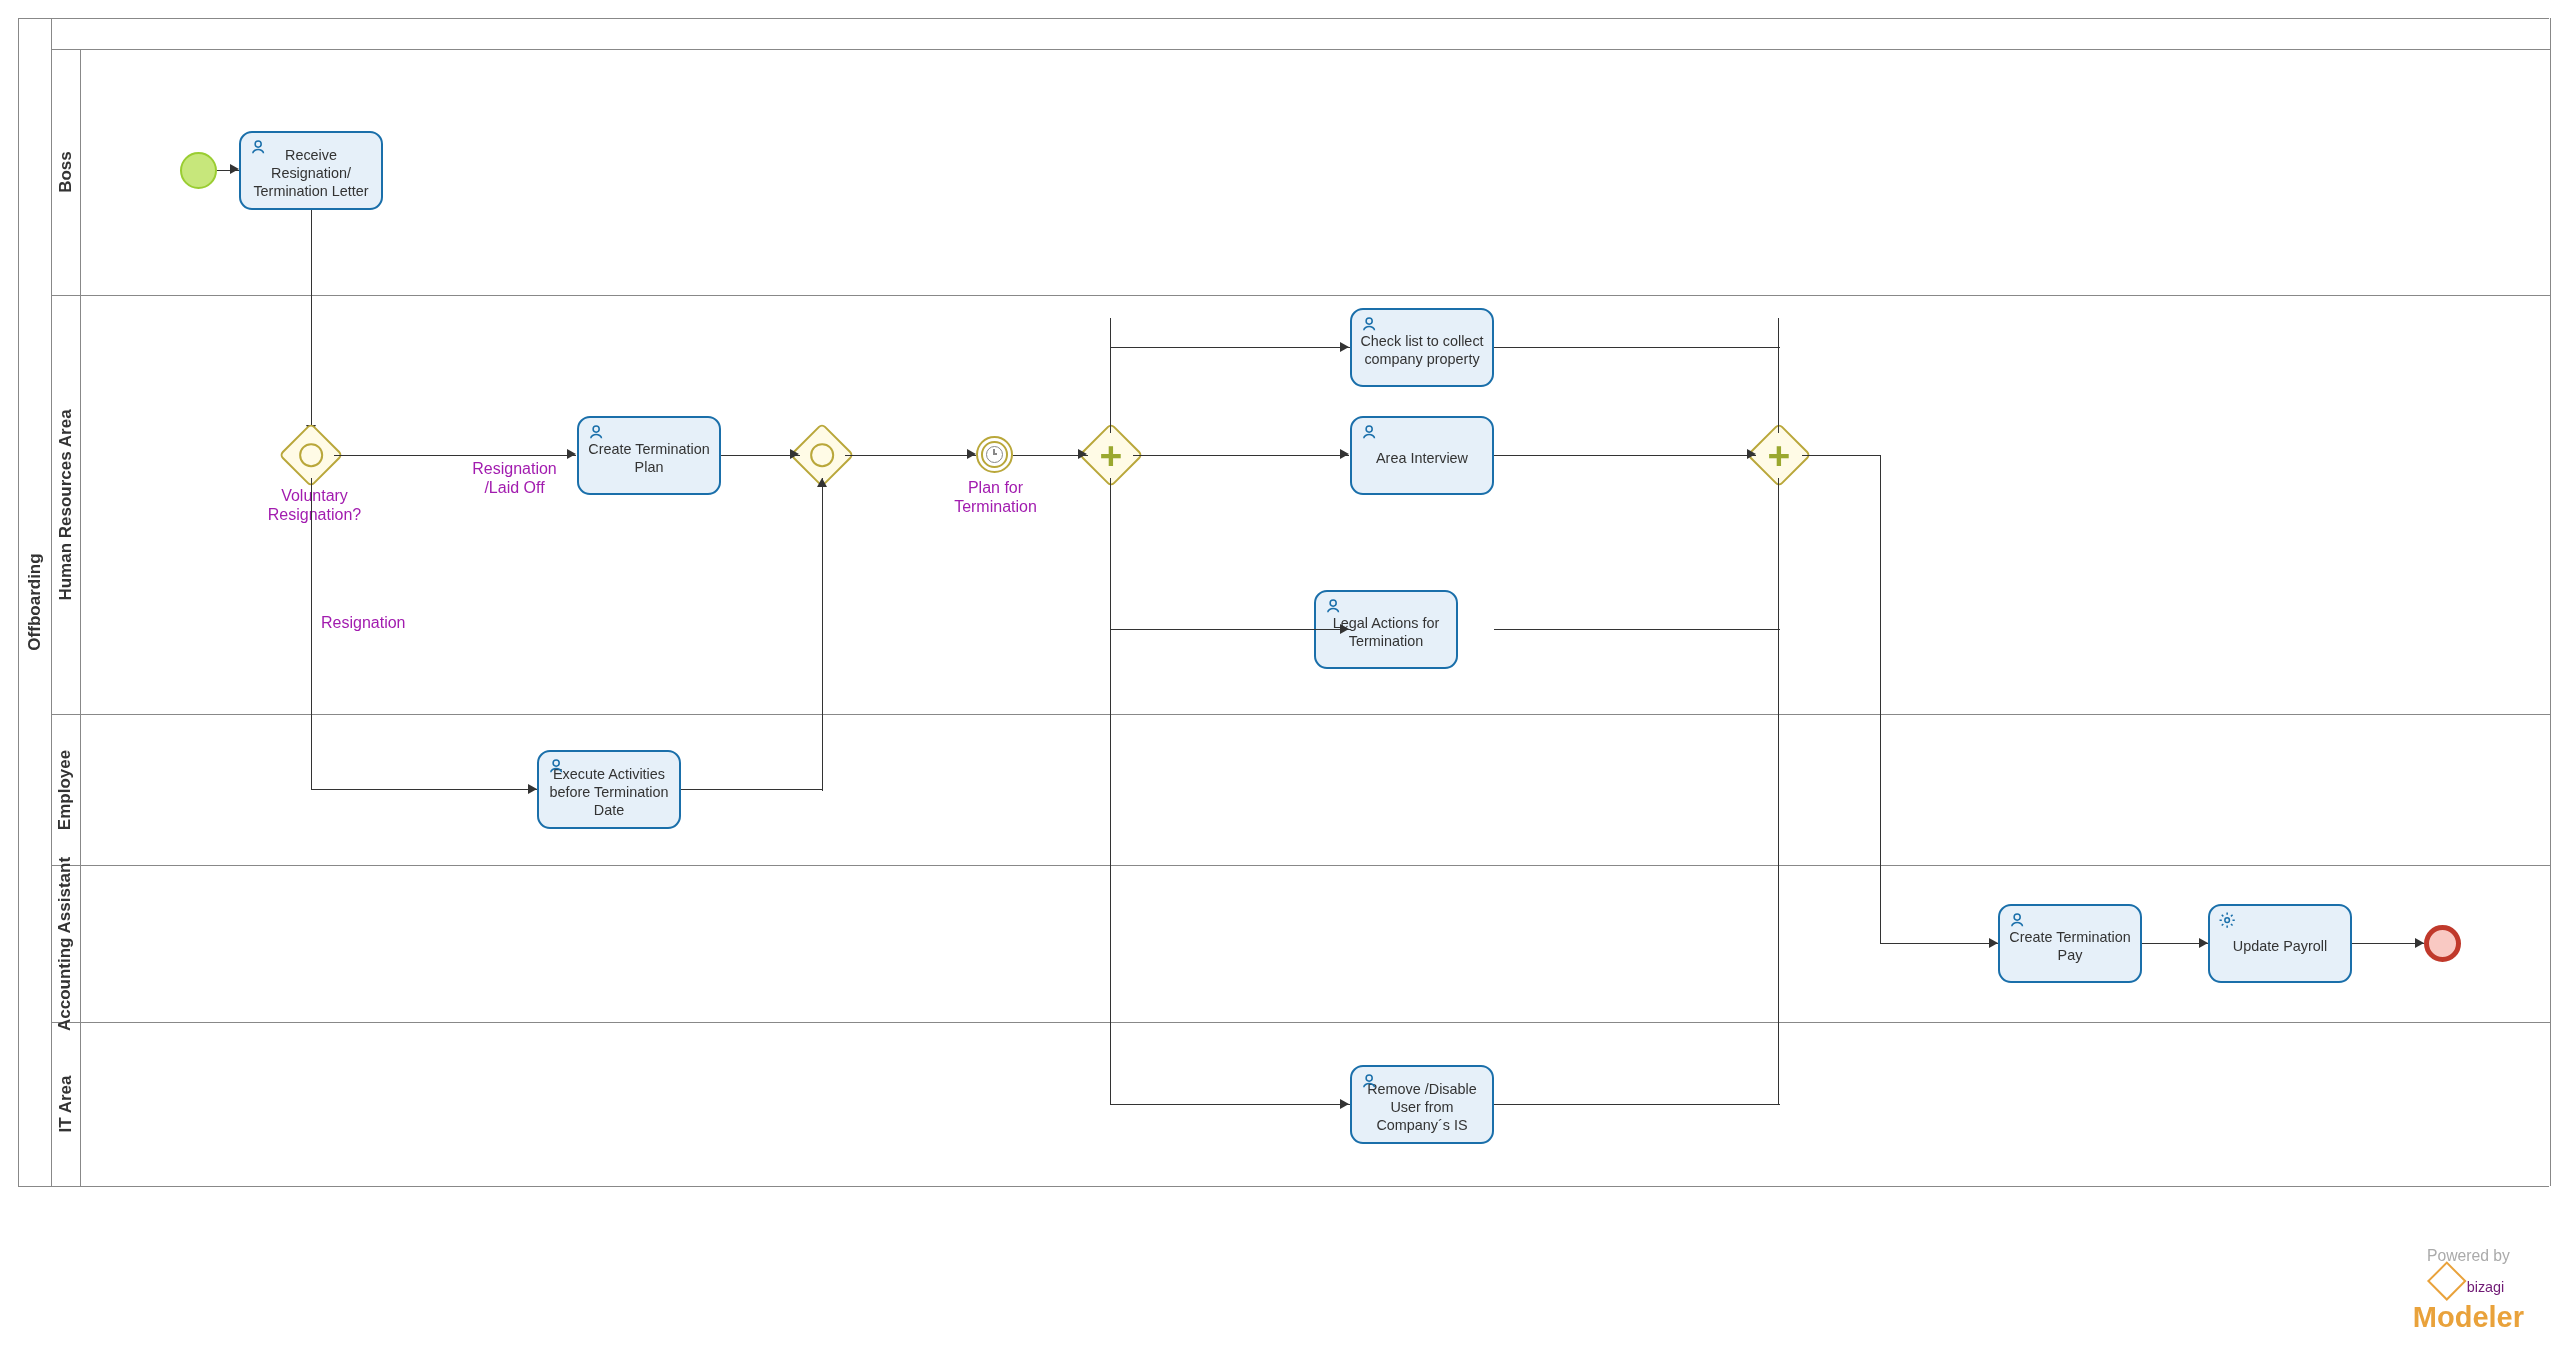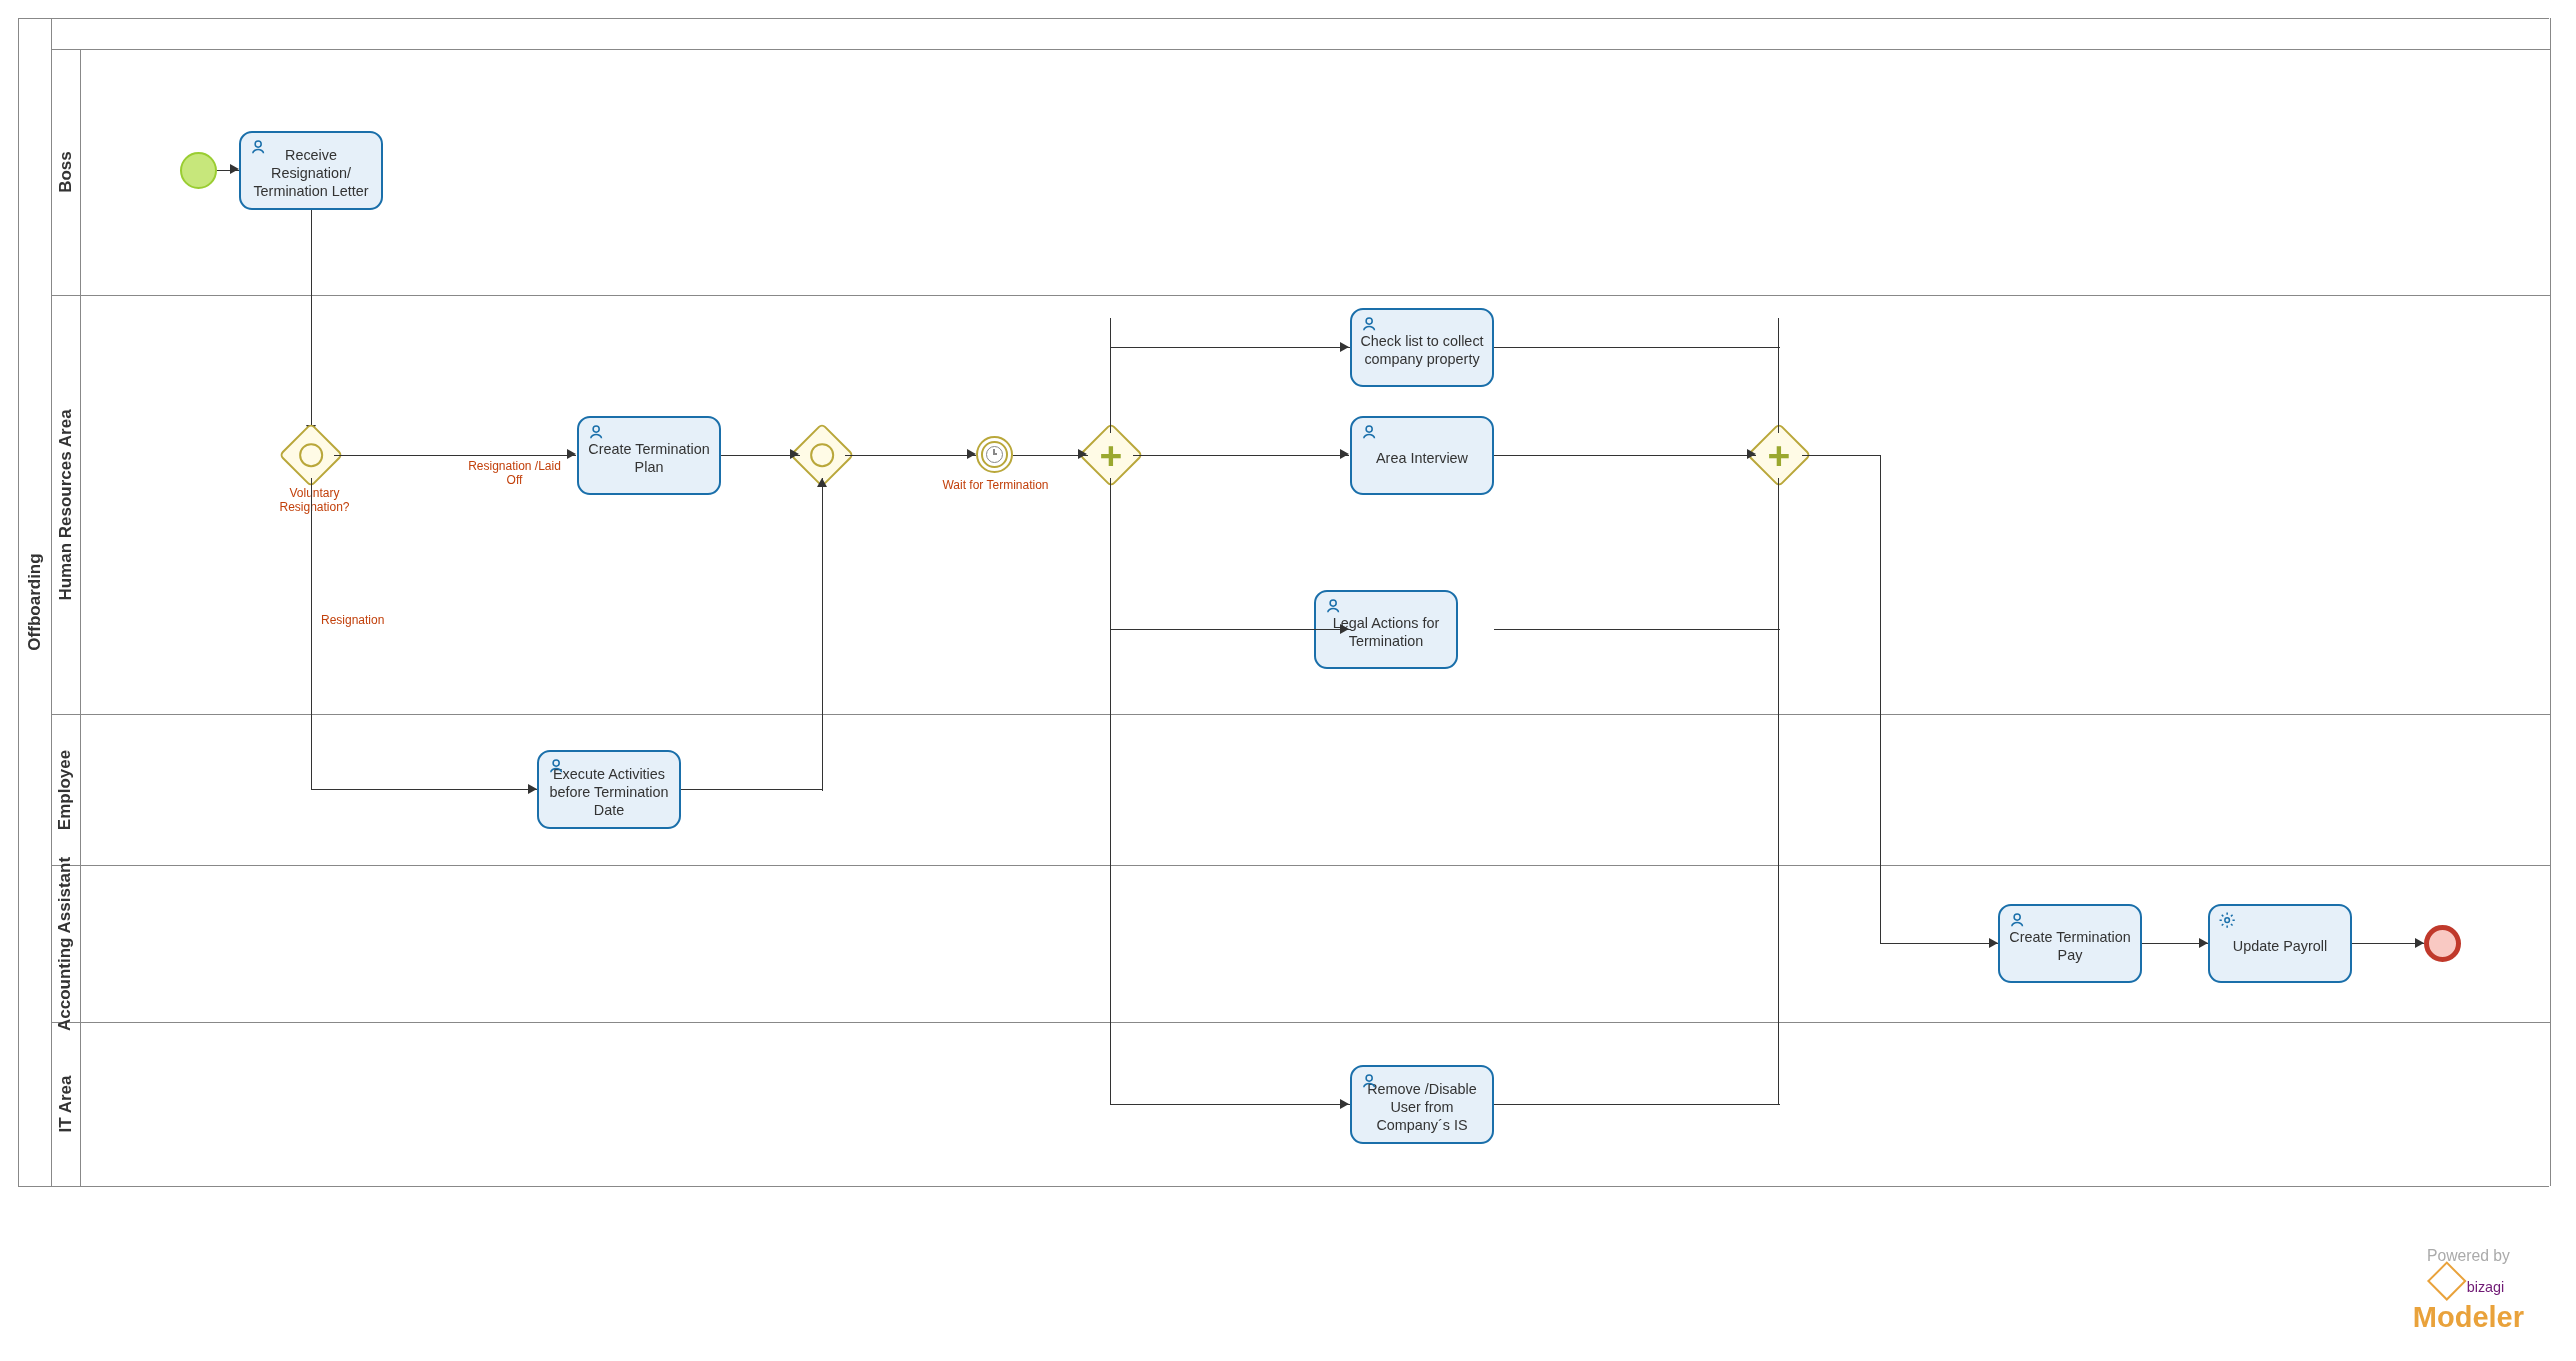--- a/index.html
+++ b/index.html
@@ -19,21 +19,21 @@
   .event-timer{position:absolute;width:37px;height:37px;border-radius:50%;box-sizing:border-box;display:flex;align-items:center;justify-content:center}
   .event-timer .ring1{position:absolute;inset:0;border:2px solid #b9a73a;border-radius:50%}
   .event-timer .ring2{position:absolute;inset:5.2px;border:2px solid #b9a73a;border-radius:50%}
   .event-timer .clock{width:15.7px;height:15.7px;border:1.3px solid #888;border-radius:50%;position:relative}
   .event-timer .clock::before{content:"";position:absolute;left:6.6px;top:2px;width:1.3px;height:5.2px;background:#888}
   .event-timer .clock::after{content:"";position:absolute;left:6.6px;top:6.6px;width:3.9px;height:1.3px;background:#888}
   .gateway{position:absolute;width:46px;height:46px}
   .gateway .dia{position:absolute;inset:0;transform:rotate(45deg);border:2.6px solid #b9a73a;background:#fffbe6;border-radius:5.2px;box-sizing:border-box}
   .gateway .inner-circle{position:absolute;left:50%;top:50%;width:19.7px;height:19.7px;transform:translate(-50%,-50%);border:2.6px solid #b9a73a;border-radius:50%}
   .gateway .plus{position:absolute;left:50%;top:50%;transform:translate(-50%,-50%);font-size:39px;font-weight:900;color:#9aa82f;line-height:1}
-  .lbl{position:absolute;font-size:12px;color:#c2410c;text-align:center;line-height:1.2}
+  .lbl{position:absolute;font-size:16px;color:#a21caf;text-align:center;line-height:1.2}
   
   .seg{position:absolute;background:#333}
   .segh{height:1.3px}
   .segv{width:1.3px}
   .ah-r{position:absolute;width:0;height:0;border-top:5.2px solid transparent;border-bottom:5.2px solid transparent;border-left:9.2px solid #333}
   .ah-d{position:absolute;width:0;height:0;border-left:5.2px solid transparent;border-right:5.2px solid transparent;border-top:9.2px solid #333}
   .footer{position:absolute;right:52px;bottom:26px;text-align:center;color:#aaa;font-size:15.7px;line-height:1.2}
   .footer .brand{font-size:29px;font-weight:700;color:#e9a23b}
   .footer .brand .m{color:#701a75}
   .footer .cube{display:inline-block;width:23.6px;height:23.6px;border:2.6px solid #e9a23b;transform:rotate(45deg);margin-right:6.6px;vertical-align:-2.6px}
@@ -115,21 +115,21 @@
       <div class="inner-circle"></div>
   </div>
   <div class="seg segh" style="left:721px;top:455px;width:79px"></div>
   <div class="ah-r" style="left:790px;top:449px"></div>
 
   <div class="event-timer" style="left:976px;top:436px">
     <div class="ring1"></div>
       <div class="ring2"></div>
       <div class="clock"></div>
   </div>
-  <div class="lbl" style="left:940px;top:478px;width:111px">Wait for Termination</div>
+  <div class="lbl" style="left:940px;top:478px;width:111px">Plan for Termination</div>
   <div class="seg segh" style="left:845px;top:455px;width:131px"></div>
   <div class="ah-r" style="left:967px;top:449px"></div>
 
   <div class="gateway" style="left:1088px;top:432px">
     <div class="dia"></div>
       <div class="plus">+</div>
   </div>
   <div class="seg segh" style="left:1013px;top:455px;width:75px"></div>
   <div class="ah-r" style="left:1078px;top:449px"></div>
 

